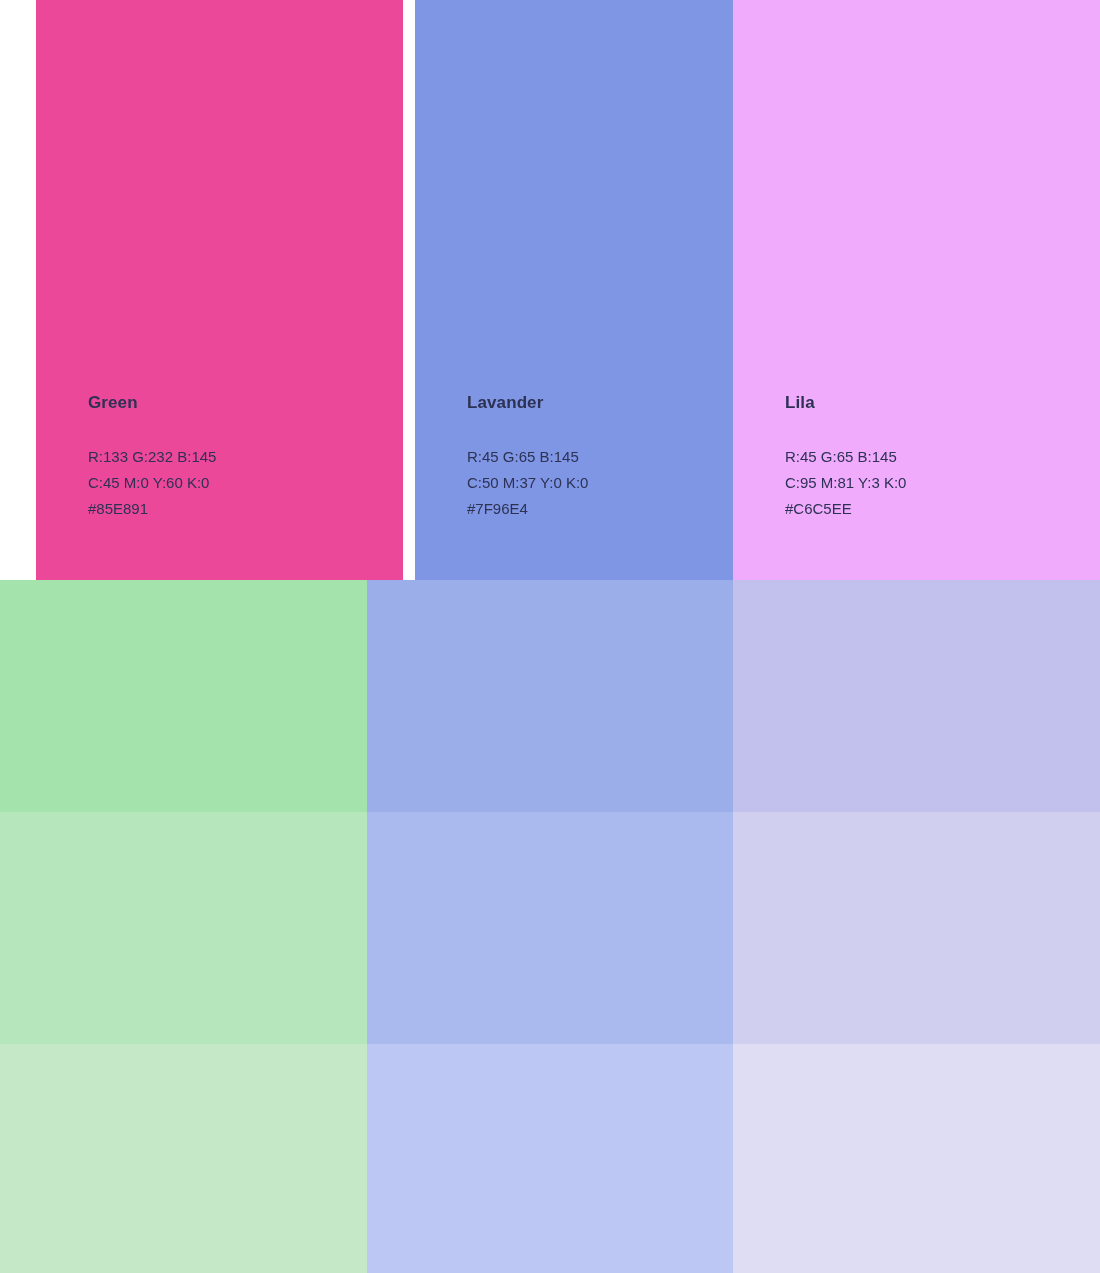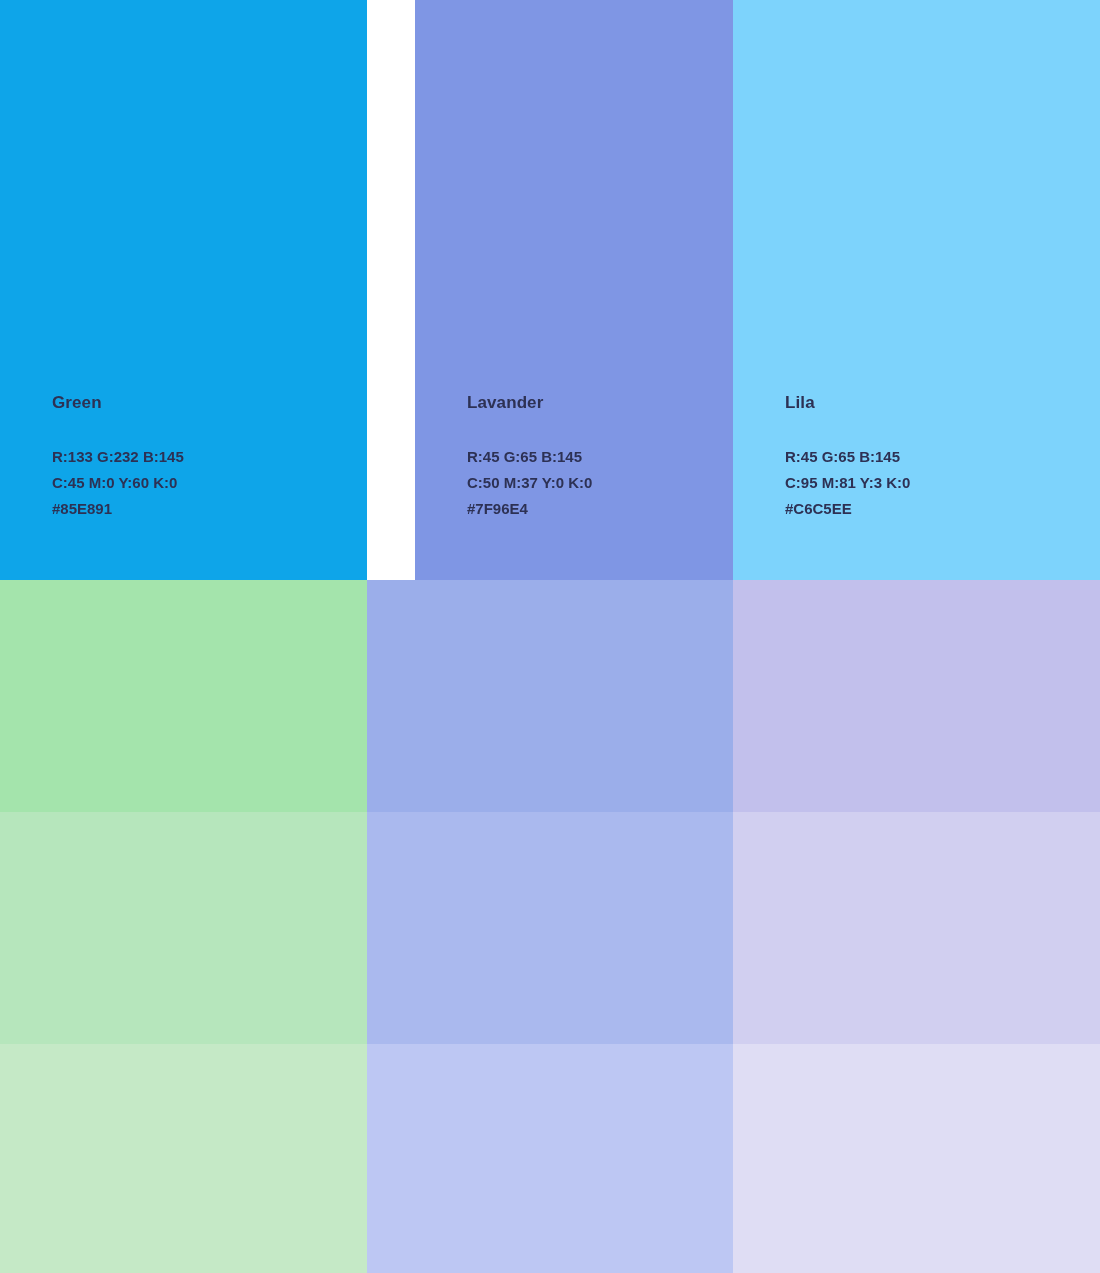--- a/index.html
+++ b/index.html
@@ -60,30 +60,29 @@
 
   .swatch-values {
     font-size: 15px;
     font-weight: normal;
     line-height: 26px;
     white-space: nowrap;
   }
 
   .swatch-values div {
     white-space: nowrap;
-    font-weight: bold;
   }
 </style>
 </head>
 <body>
 
 <div class="palette">
 
   <div class="color-column col-0">
-    <div class="swatch tier-0" style="background-color: #0ea5e9;">
+    <div class="swatch tier-0" style="background-color: #ec4899; margin-left: 36px;">
       <div class="swatch-info" style="color: rgb(45, 49, 84);">
         <div class="swatch-name">Green</div>
         <div class="swatch-values">
           <div>R:133 G:232 B:145</div>
           <div>C:45 M:0 Y:60 K:0</div>
           <div>#85E891</div>
         </div>
       </div>
     </div>
     <div class="swatch tier-1" style="background-color: rgb(164, 228, 172);"></div>
@@ -101,21 +100,21 @@
           <div>#7F96E4</div>
         </div>
       </div>
     </div>
     <div class="swatch tier-1" style="background-color: rgb(155, 174, 234);"></div>
     <div class="swatch tier-2" style="background-color: rgb(170, 185, 238);"></div>
     <div class="swatch tier-3" style="background-color: rgb(189, 199, 243);"></div>
   </div>
 
   <div class="color-column col-2">
-    <div class="swatch tier-0" style="background-color: #7dd3fc;">
+    <div class="swatch tier-0" style="background-color: #f0abfc;">
       <div class="swatch-info" style="color: rgb(45, 49, 84);">
         <div class="swatch-name">Lila</div>
         <div class="swatch-values">
           <div>R:45 G:65 B:145</div>
           <div>C:95 M:81 Y:3 K:0</div>
           <div>#C6C5EE</div>
         </div>
       </div>
     </div>
     <div class="swatch tier-1" style="background-color: rgb(194, 192, 236);"></div>

